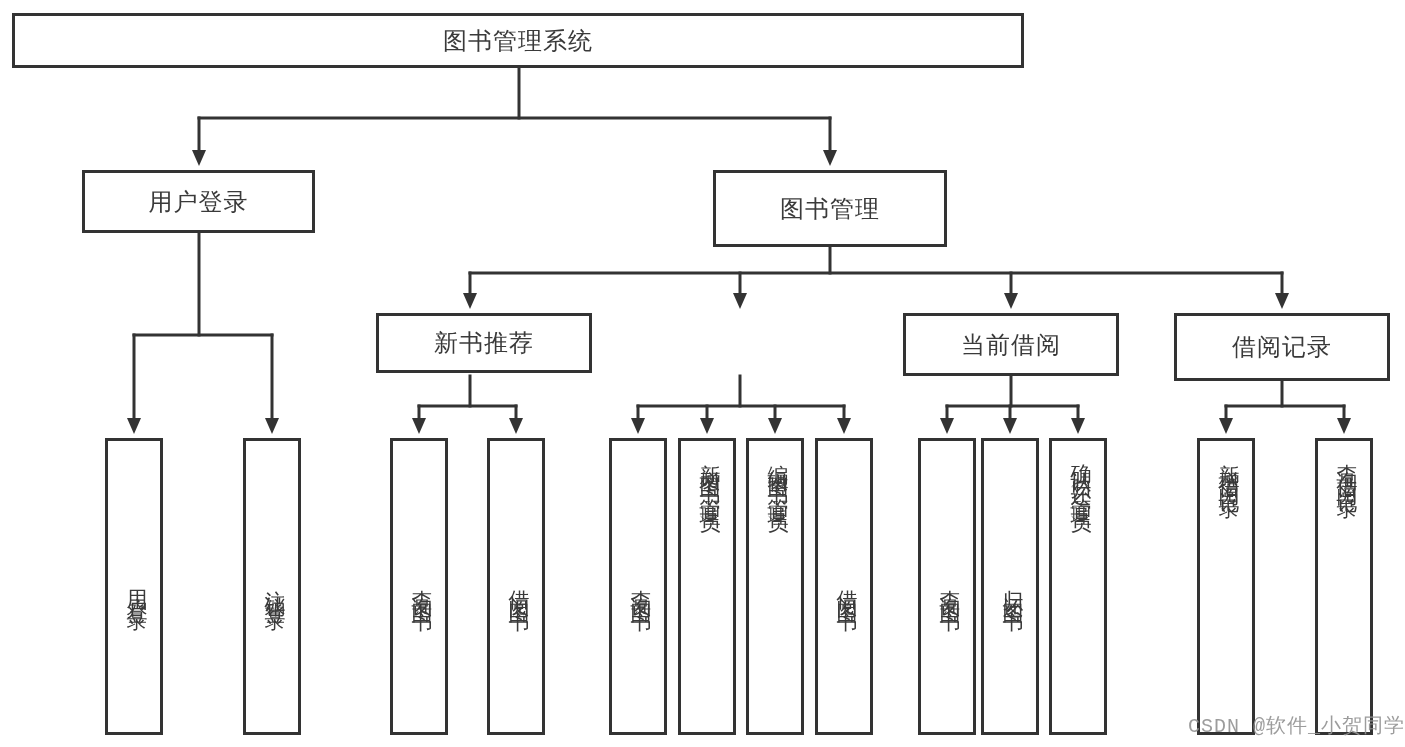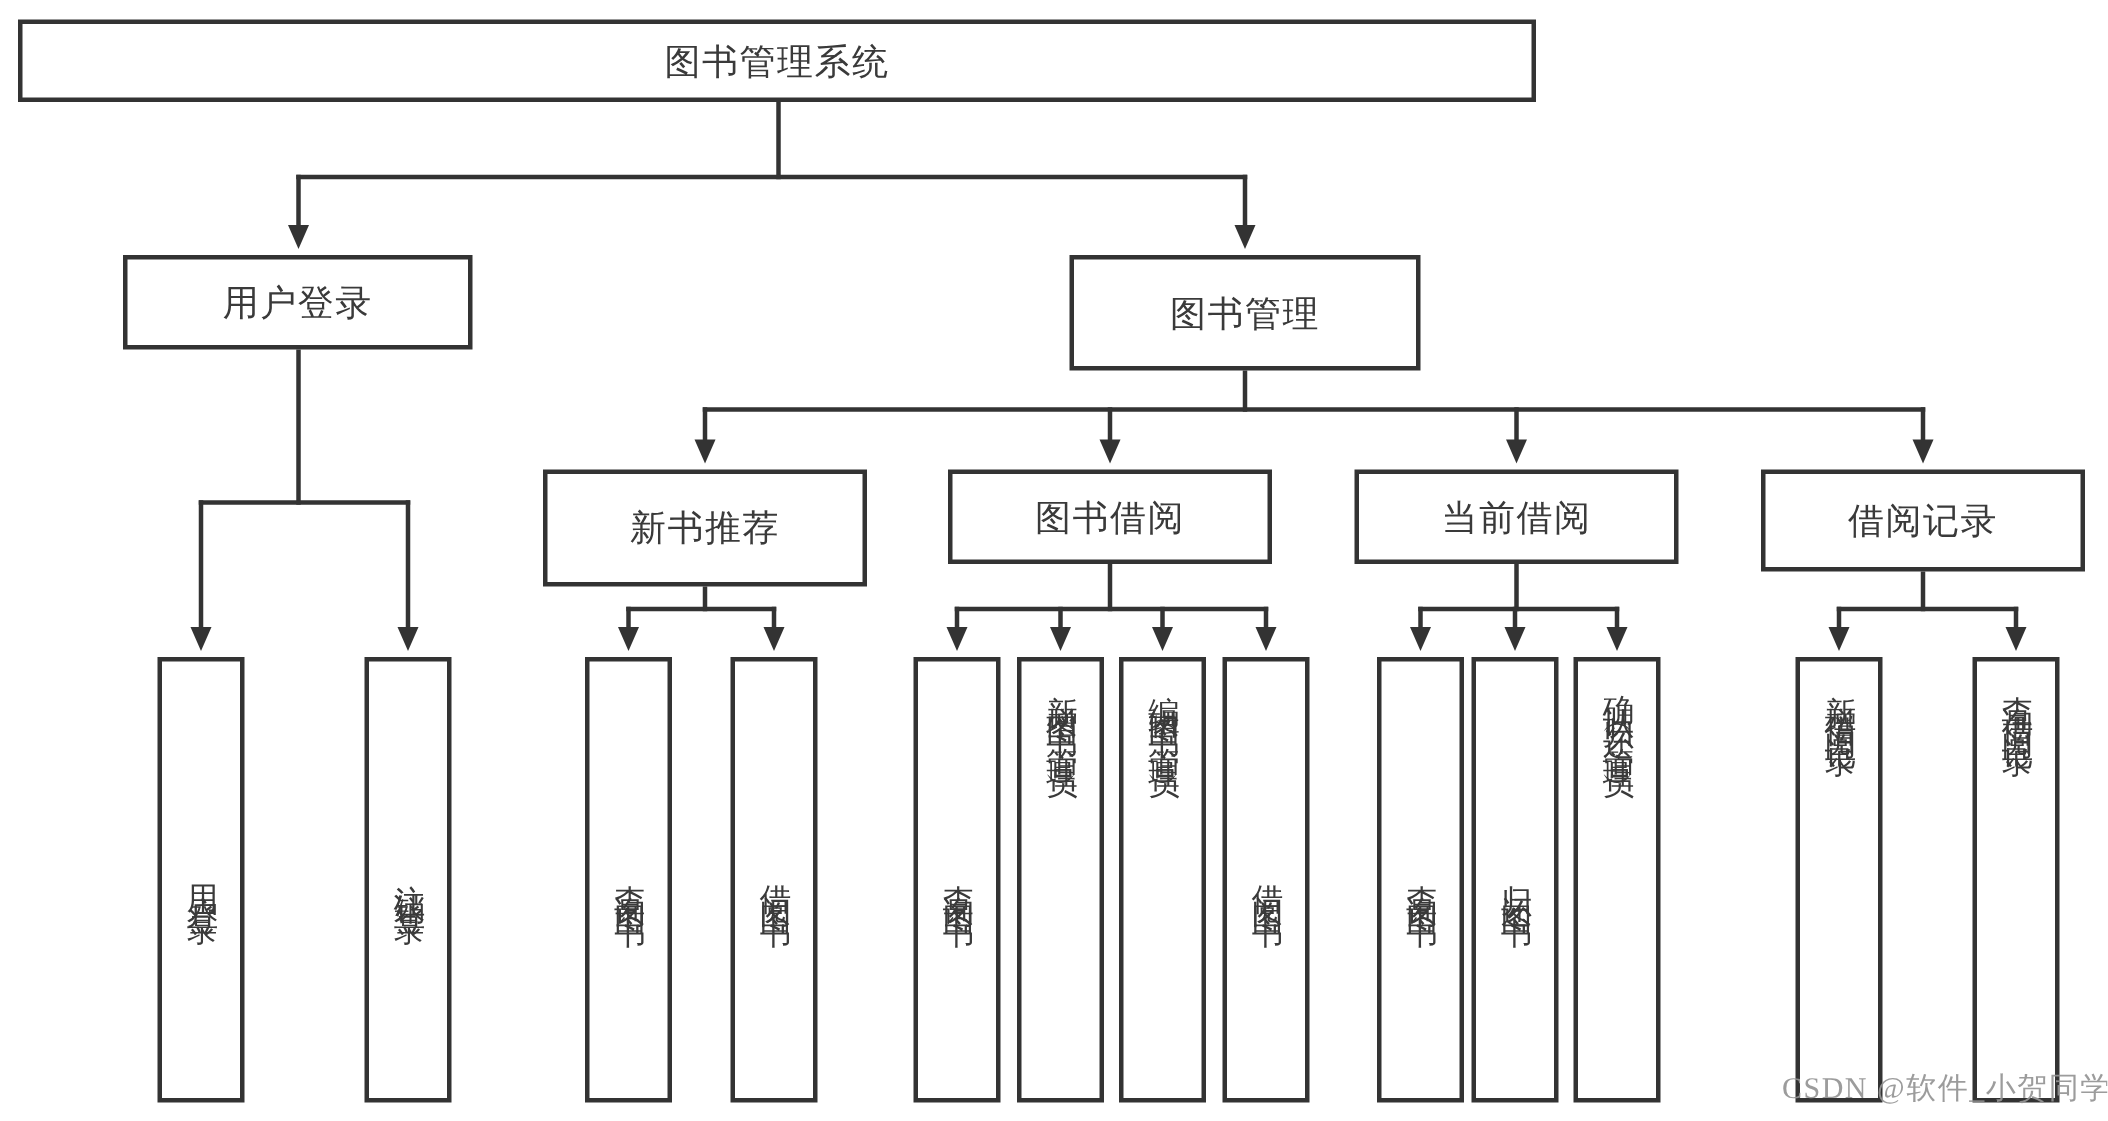--- a/index.html
+++ b/index.html
@@ -1,18 +1,18 @@
 <!DOCTYPE html>
 <html><head>
 <meta charset="utf-8">
 <style>
   html,body{margin:0;padding:0;background:#ffffff;}
   #stage{
     position:relative;width:1405px;height:747px;background:#ffffff;overflow:hidden;
-    font-family:Liberation Serif, serif;
+    font-family:Liberation Mono, monospace;
   }
   #connectors{position:absolute;left:0;top:0;width:1405px;height:747px;}
   #connectors path{stroke:#333333;stroke-width:3;fill:none;stroke-linecap:square;}
   #connectors polygon{fill:#333333;stroke:none;}
   .node{
     position:absolute;box-sizing:border-box;border:3px solid #333333;background:#ffffff;
     color:#3a3a3a;
   }
   .hnode{
     display:flex;align-items:center;justify-content:center;
@@ -108,22 +108,21 @@
       <path d="M1344,406 V420"></path>
         <polygon points="1337,418 1351,418 1344,434"></polygon>
     </g>
   </svg>
 
   <div class="node hnode" style="left:12px;top:13px;width:1012px;height:55px;">图书管理系统</div>
 
   <div class="node hnode" style="left:82px;top:170px;width:233px;height:63px;">用户登录</div>
   <div class="node hnode" style="left:713px;top:170px;width:234px;height:77px;">图书管理</div>
 
-  <div class="node hnode" style="left:362px;top:313px;width:216px;height:78px;">新书推荐</div>
-  <div class="node hnode" style="left:632px;top:313px;width:216px;height:63px;">图书借阅</div>
+  <div class="node hnode" style="left:376px;top:313px;width:216px;height:60px;">新书推荐</div>
   <div class="node hnode" style="left:903px;top:313px;width:216px;height:63px;">当前借阅</div>
   <div class="node hnode" style="left:1174px;top:313px;width:216px;height:68px;">借阅记录</div>
 
   <div class="node leaf" style="left:105px;">用户登录</div>
   <div class="node leaf" style="left:243px;">注销登录</div>
 
   <div class="node leaf" style="left:390px;">查询图书</div>
   <div class="node leaf" style="left:487px;">借阅图书</div>
 
   <div class="node leaf" style="left:609px;">查询图书</div>

